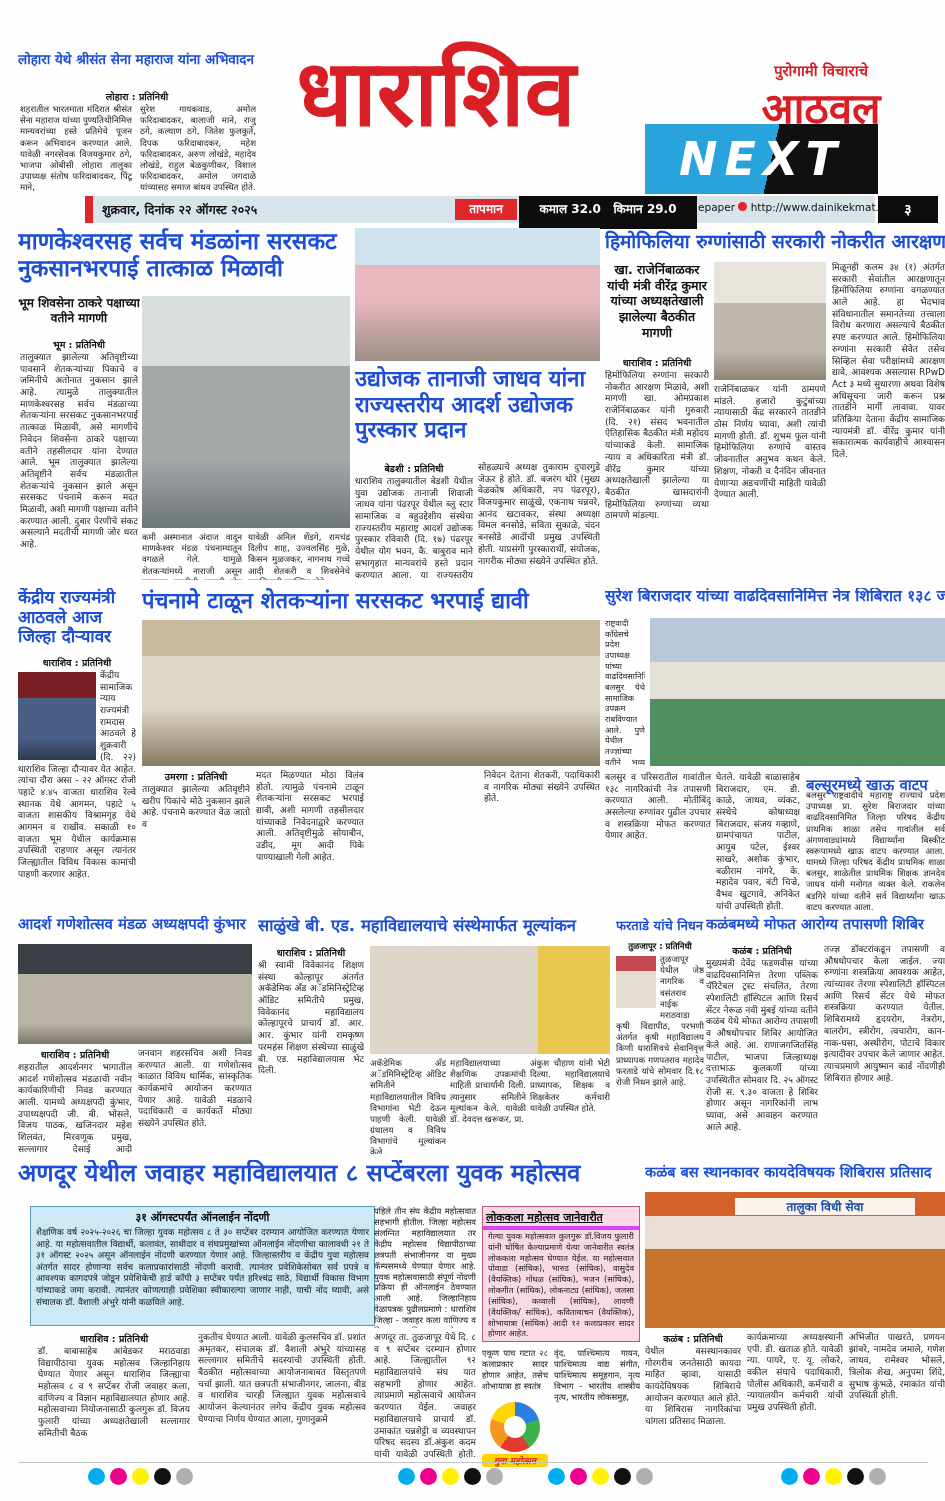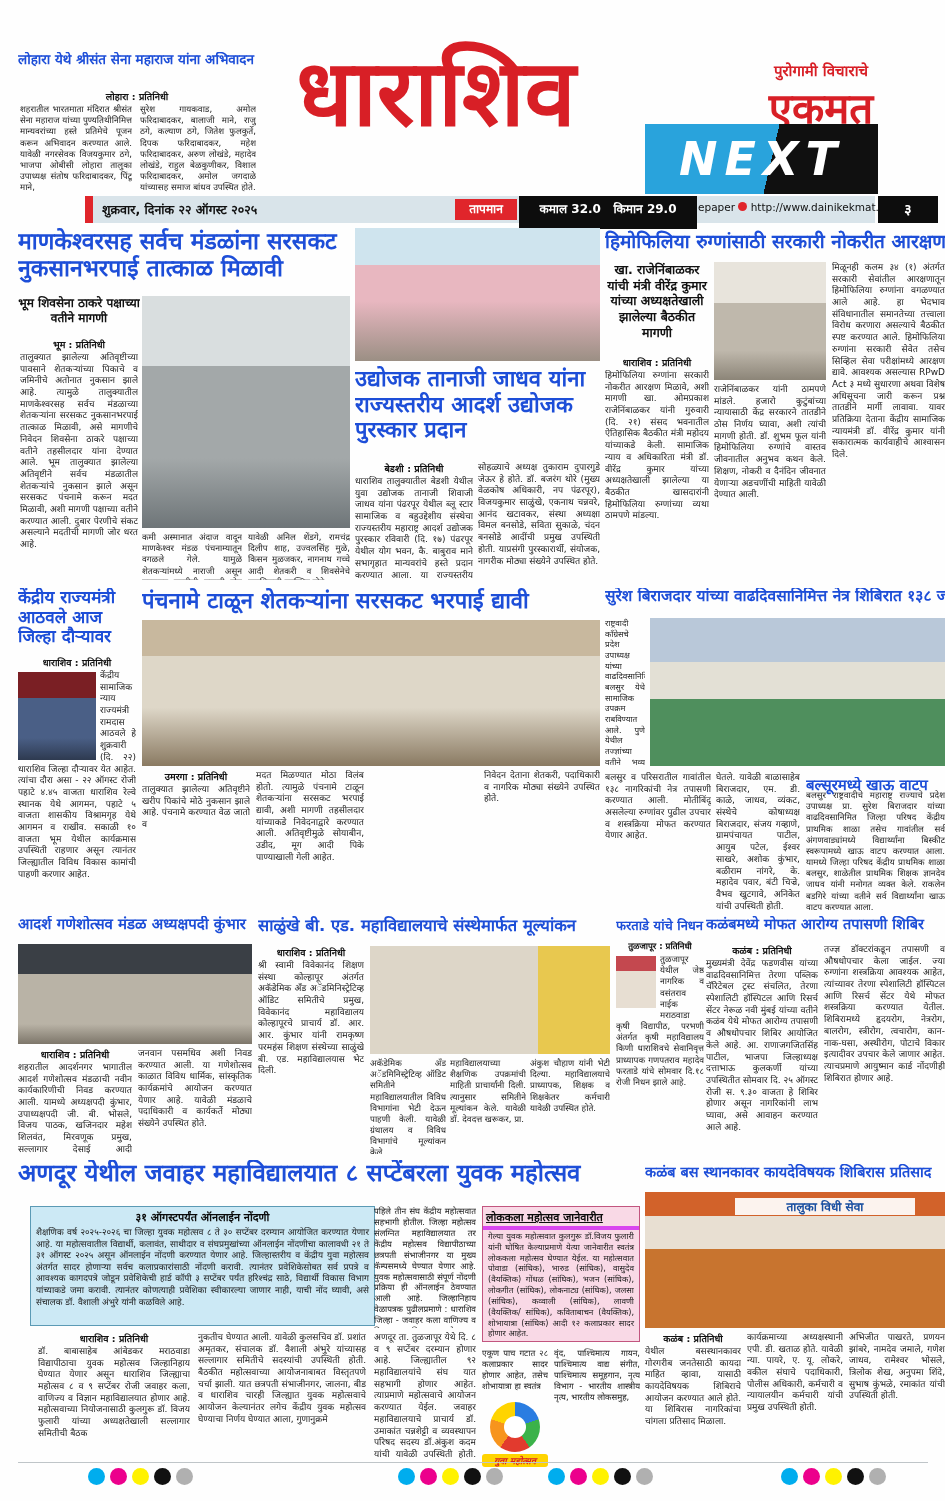--- a/index.html
+++ b/index.html
@@ -44,21 +44,21 @@
   <div class="abs" style="left:18px;top:52px;width:238px;height:36px;">
     <div class="hl" style="font-size:13.5px;">लोहारा येथे श्रीसंत सेना महाराज यांना अभिवादन</div>
   </div>
   <div class="abs by" style="left:18px;top:90px;width:238px;height:13px;">लोहारा : प्रतिनिधी</div>
   <div class="abs bd" style="left:20px;top:104px;width:112px;height:90px;font-size:8.6px;">शहरातील भारतमाता मंदिरात श्रीसंत सेना महाराज यांच्या पुण्यतिथीनिमित्त मान्यवरांच्या हस्ते प्रतिमेचे पूजन करून अभिवादन करण्यात आले. यावेळी नगरसेवक विजयकुमार ठगे, भाजपा ओबीसी लोहारा तालुका उपाध्यक्ष संतोष फरिदाबादकर, पिंटू माने,</div>
   <div class="abs bd" style="left:140px;top:104px;width:116px;height:90px;font-size:8.6px;">सुरेश गायकवाड, अमोल फरिदाबादकर, बालाजी माने, राजु ठगे, कल्याण ठगे, जितेश फुलकुर्ते, दिपक फरिदाबादकर, महेश फरिदाबादकर, अरुण लोखंडे, महादेव लोखंडे, राहुल बेळकुणीकर, विशाल फरिदाबादकर, अमोल जगदाळे यांच्यासह समाज बांधव उपस्थित होते.</div>
 
   <div class="abs masthead-title" style="left:252px;top:48px;width:368px;height:140px;font-size:92px;">धाराशिव</div>
 
   <div class="abs red-txt" style="left:742px;top:60px;width:158px;height:20px;font-size:15px;">पुरोगामी विचाराचे</div>
-  <div class="abs red-txt" style="left:732px;top:78px;width:178px;height:48px;font-size:42px;">एकमत</div>
+  <div class="abs red-txt" style="left:732px;top:78px;width:178px;height:48px;font-size:42px;">आठवल</div>
   <div class="abs next-logo" style="left:645px;top:124px;width:233px;height:70px;">NEXT</div>
 
   <div class="abs datebar" style="left:85px;top:196px;width:790px;height:27px;"></div>
   <div class="abs" style="left:85px;top:196px;width:8px;height:27px;background:#e0252b;"></div>
   <div class="abs" style="left:102px;top:201px;width:290px;height:18px;font-size:12.5px;font-weight:700;color:#111;">शुक्रवार, दिनांक २२ ऑगस्ट २०२५</div>
   <div class="abs redbox" style="left:455px;top:199px;width:62px;height:21px;font-size:12px;line-height:21px;">तापमान</div>
   <div class="abs blackbox" style="left:519px;top:196px;width:178px;height:33px;font-size:12px;line-height:27px;text-align:center;">
     <span>कमाल</span>&nbsp;<span>32.0</span>&nbsp;&nbsp;&nbsp;<span>किमान</span>&nbsp;<span>29.0</span>
   </div>
   <div class="abs" style="left:698px;top:201px;width:172px;height:17px;font-size:10.5px;color:#111;white-space:nowrap;">
@@ -109,21 +109,21 @@
   <div class="abs ph" style="left:650px;top:618px;width:295px;height:148px;background:linear-gradient(#b9c8d9 0 30%,#e3e0d5 30% 55%,#4f8f5d 55% 100%);"></div>
   <div class="abs bd" style="left:605px;top:772px;width:106px;height:138px;">बलसुर व परिसरातील गावांतील १३८ नागरिकांची नेत्र तपासणी करण्यात आली. मोतीबिंदू असलेल्या रुग्णांवर पुढील उपचार व शस्त्रक्रिया मोफत करण्यात येणार आहेत.</div>
   <div class="abs bd" style="left:716px;top:772px;width:84px;height:138px;">घेतले. यावेळी बाळासाहेब बिराजदार, एम. डी. काळे, जाधव, व्यंकट, संस्थेचे कोषाध्यक्ष बिराजदार, संजय गव्हाणे, ग्रामपंचायत पाटील, आयुब पटेल, ईश्वर साखरे, अशोक कुंभार, बळीराम नांगरे, के. महादेव पवार, बंटी चिज्रे, वैभव खुटगावे, अनिकेत यांची उपस्थिती होती.</div>
   <div class="abs hl" style="left:806px;top:777px;width:139px;height:20px;font-size:15px;white-space:nowrap;">बल्सूरमध्ये खाऊ वाटप</div>
   <div class="abs bd" style="left:806px;top:790px;width:139px;height:120px;font-size:8.6px;">बलसुर राष्ट्रवादीचे महाराष्ट्र राज्याचे प्रदेश उपाध्यक्ष प्रा. सुरेश बिराजदार यांच्या वाढदिवसानिमित जिल्हा परिषद केंद्रीय प्राथमिक शाळा तसेच गावांतील सर्व अंगणवाड्यांमध्ये विद्यार्थ्यांना बिस्कीट स्वरूपामध्ये खाऊ वाटप करण्यात आला. यामध्ये जिल्हा परिषद केंद्रीय प्राथमिक शाळा बलसुर, शाळेतील प्राथमिक शिक्षक ज्ञानदेव जाधव यांनी मनोगत व्यक्त केले. राकलेन बडगिरे यांच्या वतीने सर्व विद्यार्थ्यांना खाऊ वाटप करण्यात आला.</div>
 
   <div class="abs hl" style="left:18px;top:916px;width:234px;height:24px;font-size:15px;white-space:nowrap;">आदर्श गणेशोत्सव मंडळ अध्यक्षपदी कुंभार</div>
   <div class="abs ph" style="left:18px;top:944px;width:234px;height:100px;background:linear-gradient(#3a3f45 0 30%,#b9b3a6 30% 80%,#7d766a 100%);"></div>
   <div class="abs by" style="left:18px;top:1048px;width:114px;height:13px;">धाराशिव : प्रतिनिधी</div>
   <div class="abs bd" style="left:18px;top:1062px;width:114px;height:92px;">शहरातील आदर्शनगर भागातील आदर्श गणेशोत्सव मंडळाची नवीन कार्यकारिणीची निवड करण्यात आली. यामध्ये अध्यक्षपदी कुंभार, उपाध्यक्षपदी जी. बी. भोसले, विजय पाठक, खजिनदार महेश शिलवंत, मिरवणूक प्रमुख, सल्लागार देसाई आदी पदाधिकाऱ्यांची</div>
-  <div class="abs bd" style="left:138px;top:1048px;width:114px;height:106px;">जनवान पसमधिव अशी निवड करण्यात आली. या गणेशोत्सव काळात विविध धार्मिक, सांस्कृतिक कार्यक्रमांचे आयोजन करण्यात येणार आहे. यावेळी मंडळाचे पदाधिकारी व कार्यकर्ते मोठ्या संख्येने उपस्थित होते.</div>
+  <div class="abs bd" style="left:138px;top:1048px;width:114px;height:106px;">जनवान शहरसचिव अशी निवड करण्यात आली. या गणेशोत्सव काळात विविध धार्मिक, सांस्कृतिक कार्यक्रमांचे आयोजन करण्यात येणार आहे. यावेळी मंडळाचे पदाधिकारी व कार्यकर्ते मोठ्या संख्येने उपस्थित होते.</div>
 
   <div class="abs hl" style="left:258px;top:916px;width:352px;height:26px;font-size:16.5px;white-space:nowrap;">साळुंखे बी. एड. महाविद्यालयाचे संस्थेमार्फत मूल्यांकन</div>
   <div class="abs by" style="left:258px;top:946px;width:106px;height:13px;">धाराशिव : प्रतिनिधी</div>
   <div class="abs bd" style="left:258px;top:960px;width:106px;height:194px;">श्री स्वामी विवेकानंद शिक्षण संस्था कोल्हापूर अंतर्गत अकॅडेमिक अँड अॅडमिनिस्ट्रेटिव्ह ऑडिट समितीचे प्रमुख, विवेकानंद महाविद्यालय कोल्हापूरचे प्राचार्य डॉ. आर. आर. कुंभार यांनी रामकृष्ण परमहंस शिक्षण संस्थेच्या साळुंखे बी. एड. महाविद्यालयास भेट दिली.</div>
   <div class="abs ph" style="left:370px;top:946px;width:240px;height:108px;background:linear-gradient(90deg,#ddd6c8 0 70%,#e8c84f 70% 100%);"></div>
   <div class="abs bd" style="left:370px;top:1058px;width:76px;height:96px;font-size:8.6px;">अकॅडेमिक अँड अॅडमिनिस्ट्रेटिव्ह ऑडिट समितीने महाविद्यालयातील विविध विभागांना भेटी देऊन पाहणी केली. यावेळी ग्रंथालय व विविध विभागांचे मूल्यांकन केले.</div>
   <div class="abs bd" style="left:450px;top:1058px;width:76px;height:96px;font-size:8.6px;">महाविद्यालयाच्या शैक्षणिक उपक्रमांची माहिती प्राचार्यांनी दिली. त्यानुसार समितीने मूल्यांकन केले. यावेळी डॉ. देवदत्त खरूकर, प्रा.</div>
   <div class="abs bd" style="left:530px;top:1058px;width:80px;height:96px;font-size:8.6px;">अंकुश चौहाण यांनी भेटी दिल्या. महाविद्यालयाचे प्राध्यापक, शिक्षक व शिक्षकेतर कर्मचारी यावेळी उपस्थित होते.</div>
 
   <div class="abs hl" style="left:616px;top:918px;width:88px;height:20px;font-size:13px;white-space:nowrap;">फरताडे यांचे निधन</div>

